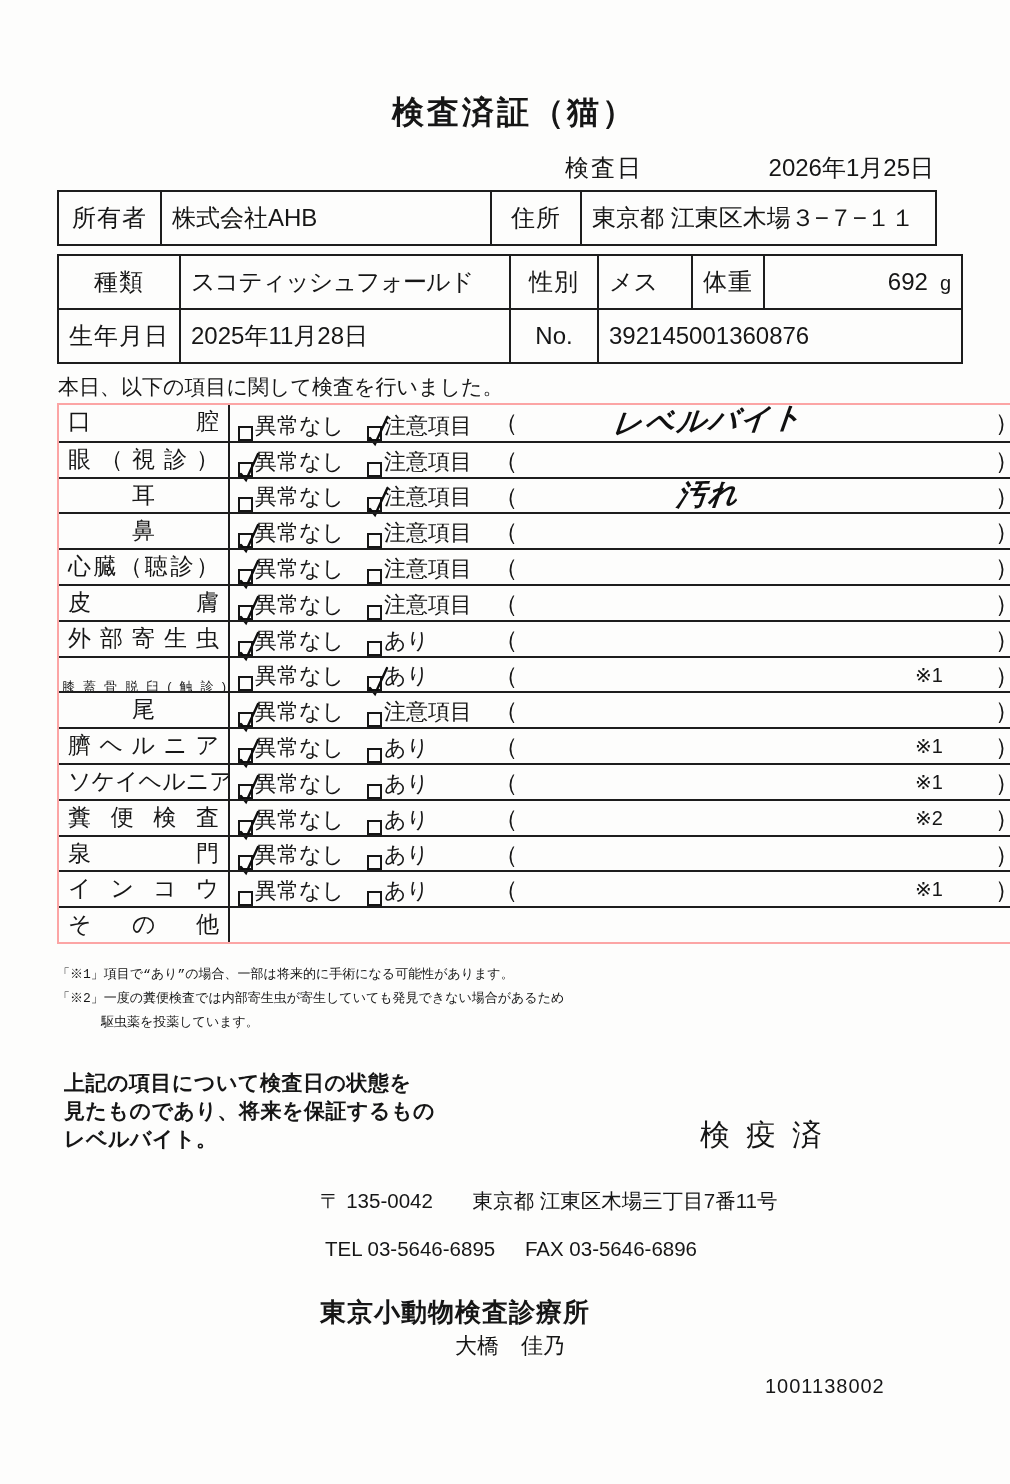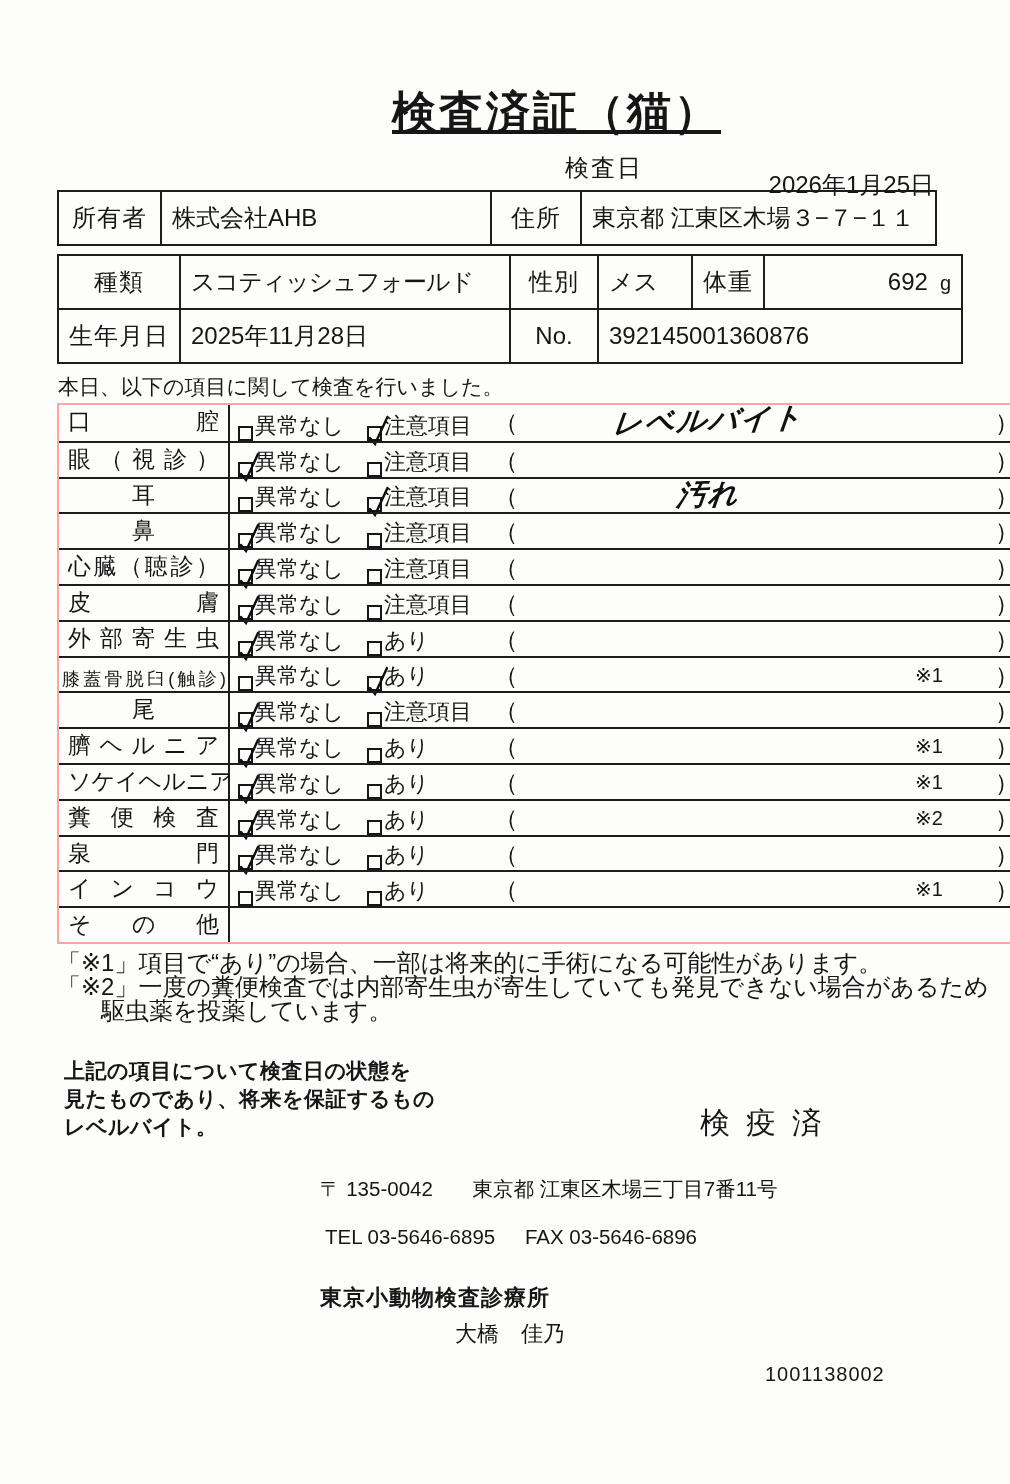--- a/index.html
+++ b/index.html
@@ -9,26 +9,26 @@
     width:1010px; height:1484px;
     margin:0 auto;
     background:#fdfdfc;
     color:#161616;
     font-family:"Liberation Sans","DejaVu Sans",sans-serif;
     overflow:hidden;
   }
   
   .doc-title {
     margin:88px 0 16px 392px;
-    font-size:44px; font-weight:bold; letter-spacing:3px;
-    height:48px; line-height:48px;text-decoration:underline;
+    font-size:32px; font-weight:bold; letter-spacing:3px;
+    height:48px; line-height:48px;
   }
   .date-row { position:relative; height:32px; margin-top:16px; font-size:24px; }
   .date-label { position:absolute; left:565px; top:0; letter-spacing:2px; }
-  .date-value { position:absolute; right:76px; top:0;margin-top:17px; }
+  .date-value { position:absolute; right:76px; top:0; }
 
   
   .info-table { border-collapse:collapse; margin-left:57px; table-layout:fixed; }
   .info-table td {
     border:2px solid #1d1d1d; height:41px;
     font-size:24px; padding:10px 10px; white-space:nowrap; overflow:hidden;
   }
   .info-table td.lbl { text-align:center; letter-spacing:1px; }
   .owner-table { margin-top:6px; }
   .species-val { font-size:21px; letter-spacing:-1px; }
@@ -44,21 +44,21 @@
     border:2px solid #fca5a5;
   }
   .cl-row { position:relative; display:flex; height:35.8px; border-top:2px solid #1d1d1d; }
   .cl-row:first-child { border-top:none; }
   .cl-label {
     width:171px; flex:0 0 171px; border-right:2px solid #1d1d1d;
     font-size:23px; line-height:33px; padding:0 9px;
     text-align:justify; text-align-last:justify; white-space:nowrap; overflow:hidden;
   }
   .cl-label.center { text-align-last:center; }
-  .cl-label.small { font-size:18px; line-height:34px; padding:4px 3px; letter-spacing:-1px; }
+  .cl-label.small { font-size:13px; line-height:34px; padding:12px 3px; letter-spacing:-1px; }
   .cl-body { position:relative; flex:1; }
   .cb-group { position:absolute; top:0; height:100%; display:flex; align-items:flex-end; font-size:22px; white-space:nowrap; }
   .cb-group.g1 { left:8px; }
   .cb-group.g2 { left:137px; }
   .cb-box {
     position:relative; display:inline-block; width:15px; height:15px;
     border:2px solid #161616; margin-right:2px; flex:0 0 15px;
   }
   .cb-box svg.check { position:absolute; left:-4px; top:-15px; overflow:visible; }
   .paren { position:absolute; top:2px; font-size:24px; font-weight:300; }
@@ -66,37 +66,37 @@
   .paren.close { right:8px; }
   .note {
     position:absolute; left:280px; right:120px; top:-4px; height:40px;
     text-align:center; font-size:29px; font-style:italic; font-weight:bold;
     transform:skewX(-8deg) rotate(-2deg); letter-spacing:2px; color:#101010;
     font-family:"DejaVu Sans",sans-serif;
   }
   .cl-mark { position:absolute; left:856px; top:5px; font-size:20px; white-space:nowrap; }
 
   
-  .footnotes { margin:7px 0 0 57px; font-size:24px; line-height:24px; }
+  .footnotes { margin:19px 0 0 57px; font-size:13px; line-height:24px;font-family:Liberation Mono, monospace; }
   .fn-cont { padding-left:44px; }
 
   
   .closing { position:relative; margin:34px 0 0 64px; height:96px; }
   .disclaimer { font-size:21px; font-weight:bold; line-height:28px; letter-spacing:0.5px; }
   .stamp {
     position:absolute; left:636px; top:46px;
     font-size:30px; letter-spacing:16px; white-space:nowrap;
   }
 
   
   .postal-row { margin:22px 0 0 320px; font-size:20.5px; height:26px; }
   .postal-code { margin-right:34px; }
   .tel-row { margin:24px 0 0 325px; font-size:20.5px; height:26px; }
   .tel { margin-right:24px; }
-  .clinic-name { margin:32px 0 3px 320px; font-size:22px; font-weight:bold; letter-spacing:1px; height:32px; }
+  .clinic-name { margin:32px 0 3px 320px; font-size:26px; font-weight:bold; letter-spacing:1px; height:32px; }
   .vet-name { margin:4px 0 0 455px; font-size:22px; height:28px; }
   .serial { margin:16px 0 0 765px; font-size:20px; letter-spacing:1px; }
 </style>
 </head>
 <body>
 
 <div class="page">
 
   <div class="doc-title">検査済証（猫）</div>
 

